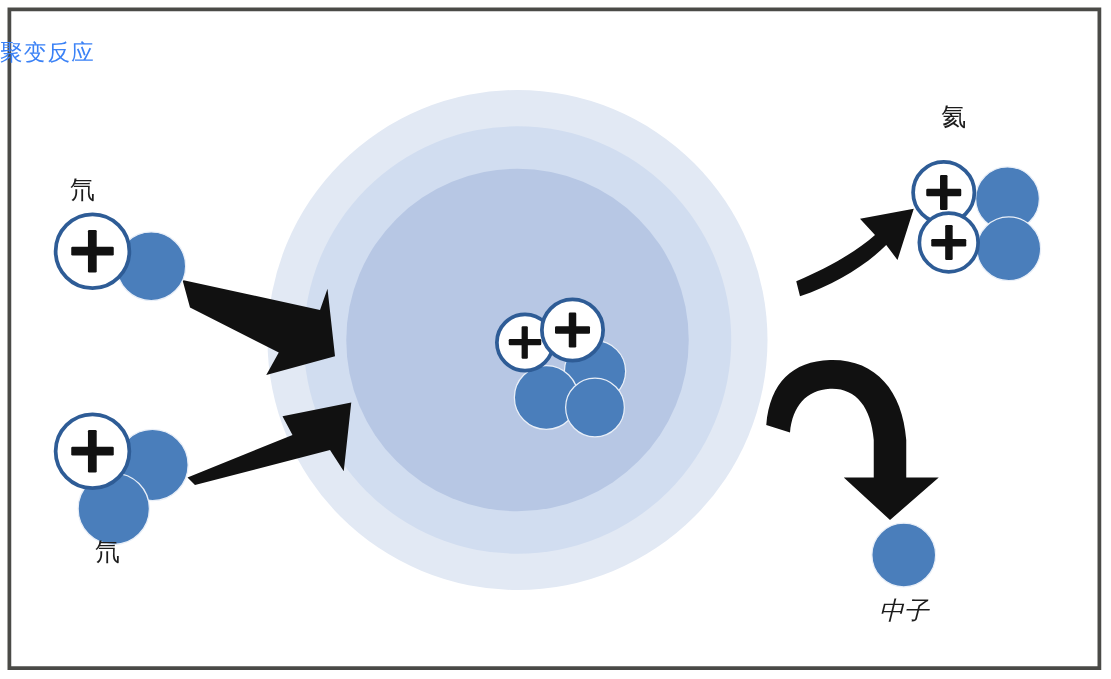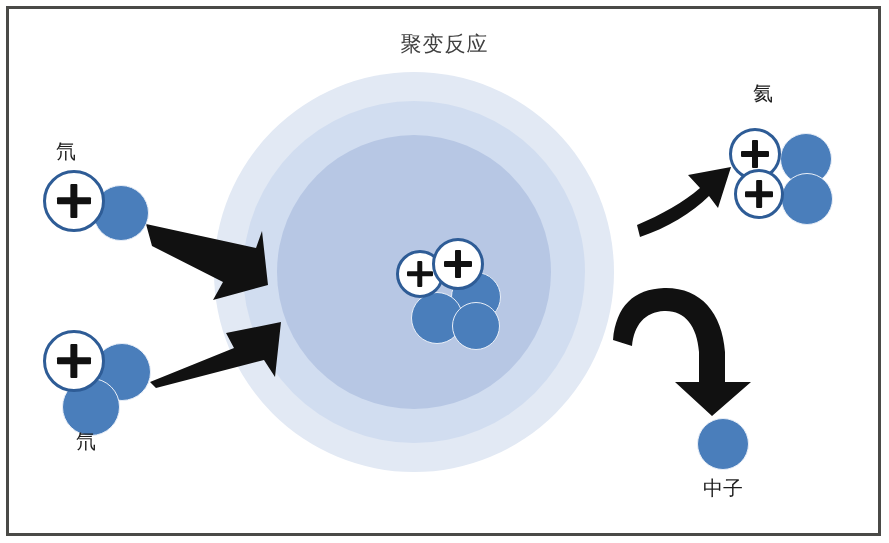--- a/index.html
+++ b/index.html
@@ -23,23 +23,22 @@
     height: 530px;
     border: 3px solid #4a4a47;
     box-sizing: border-box;
     background: #ffffff;
   }
   .title {
     position: absolute;
     left: 0;
     top: 30px;
     width: 889px;
-    text-align: center;
-    font-size: 21px;
-    color: #404040;
+    font-size: 18px;
+    color: #3b82f6;
     letter-spacing: 1px;
   }
   
   .halo {
     position: absolute;
     border-radius: 50%;
   }
   .halo-outer {
     left: 214px;
     top: 72px;
@@ -182,15 +181,15 @@
     <div class="particle proton" style="left:729px; top:128px; width:52px; height:52px;">
       <span class="plus"></span>
     </div>
     <div class="particle proton" style="left:734px; top:169px; width:50px; height:50px;">
       <span class="plus"></span>
     </div>
   </div>
 
   <div>
     <div class="particle neutron" style="left:697px; top:418px; width:52px; height:52px;"></div>
-    <div class="label" style="left:686px; top:475px; width:74px;">中子</div>
+    <div class="label" style="left:686px; top:475px; width:74px;font-style:italic;">中子</div>
   </div>
 </div>
 
 </body></html>

